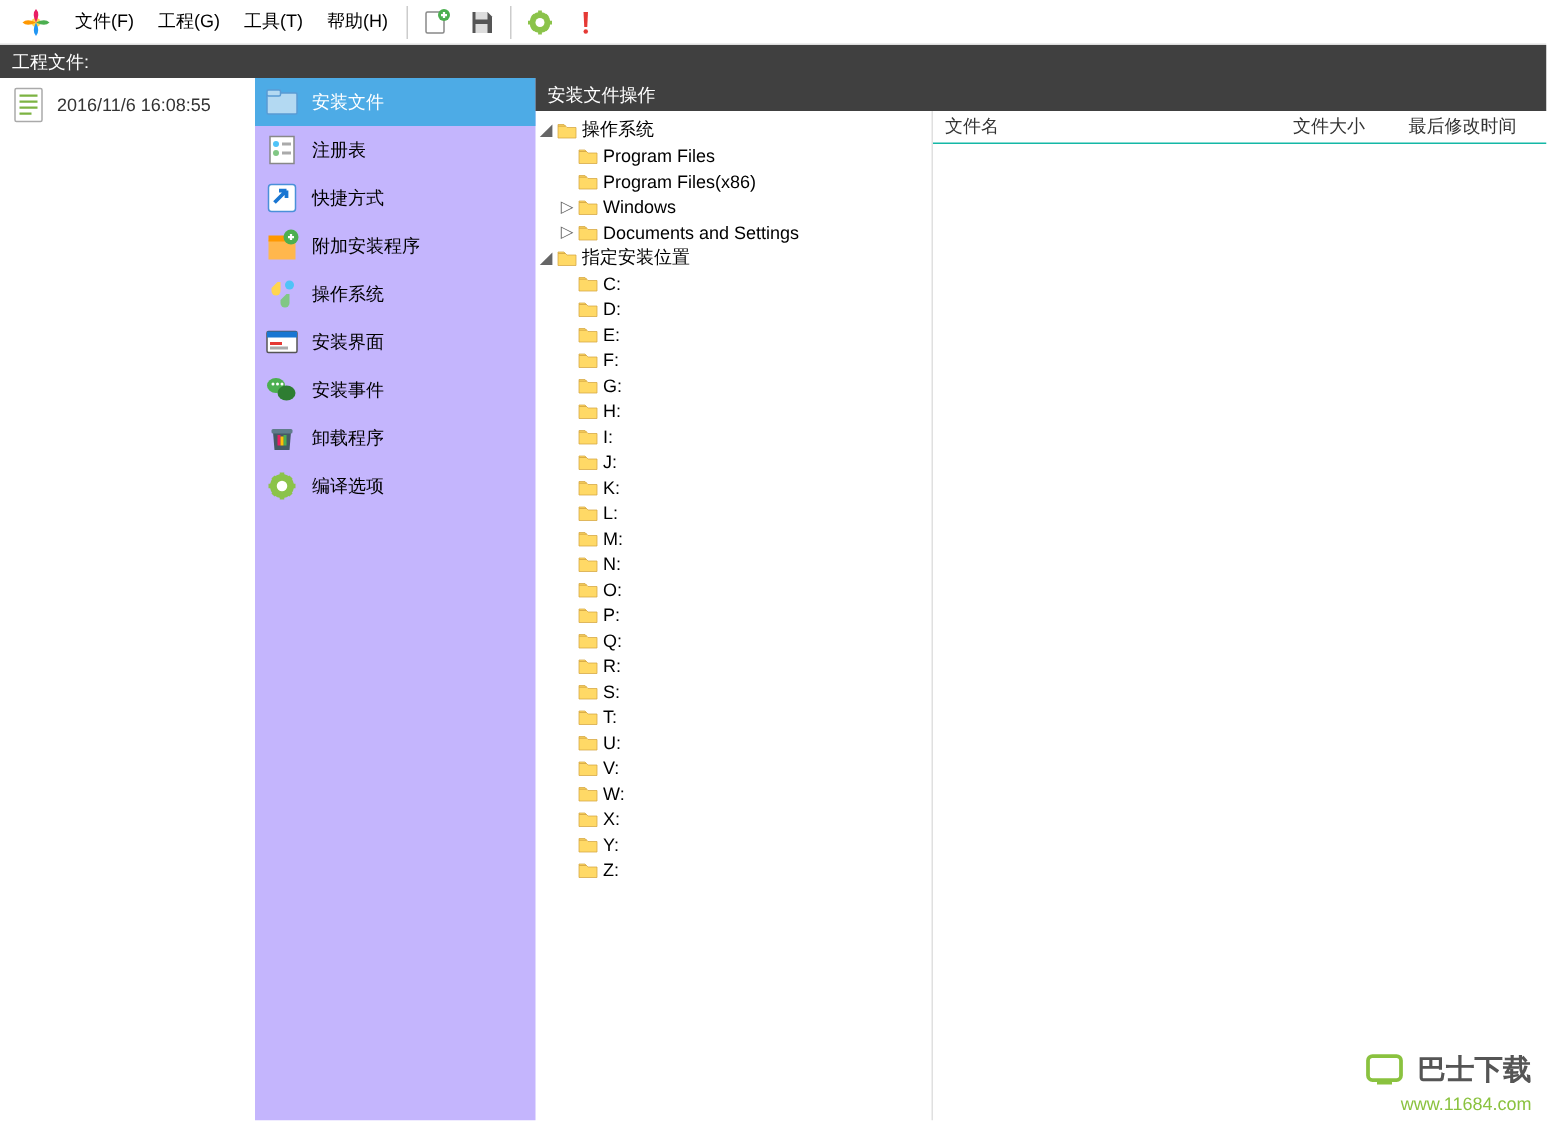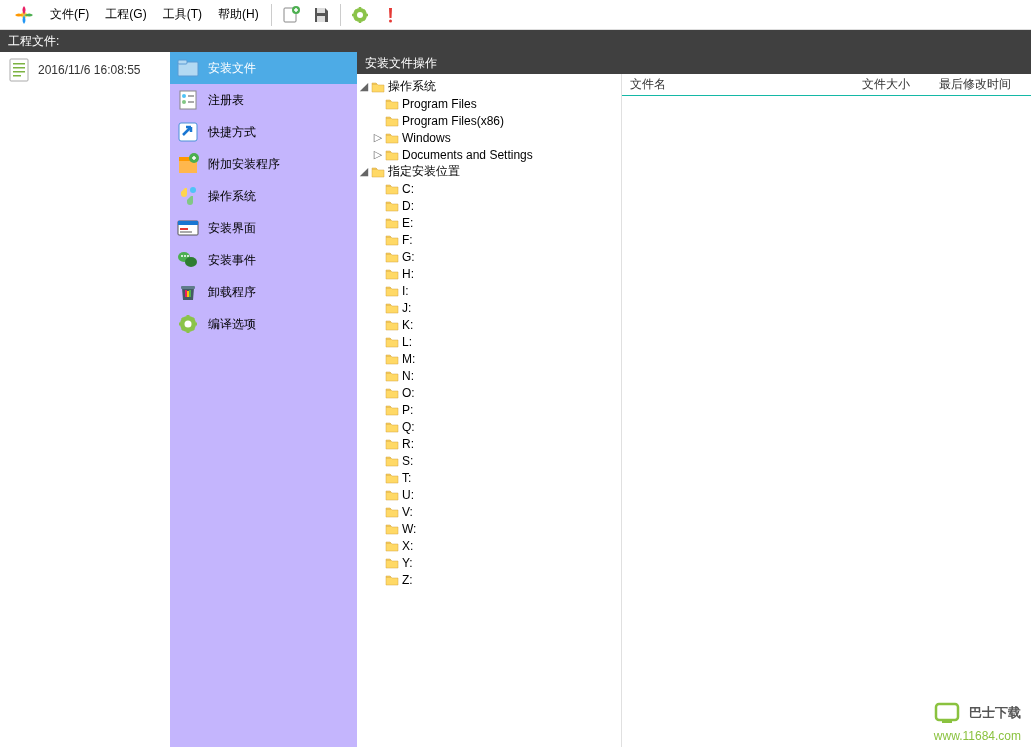--- a/index.html
+++ b/index.html
@@ -559,16 +559,16 @@
     </div>
   </div>
 </div>
 
 <div class="watermark">
   <div class="wm-brand">
     <svg width="28" height="28" viewBox="0 0 28 28">
         <rect x="3" y="5" width="22" height="16" rx="3" fill="none" stroke="#8ac23f" stroke-width="2.5"></rect>
         <rect x="9" y="21" width="10" height="3" fill="#8ac23f"></rect>
       </svg>
-    <span style="font-size:13px;font-weight:bold;color:#555;margin-left:8px">巴士下载</span>
+    <span style="font-size:19px;font-weight:bold;color:#555;margin-left:8px">巴士下载</span>
   </div>
   <div class="wm-url">www.11684.com</div>
 </div>
 
 </body></html>

